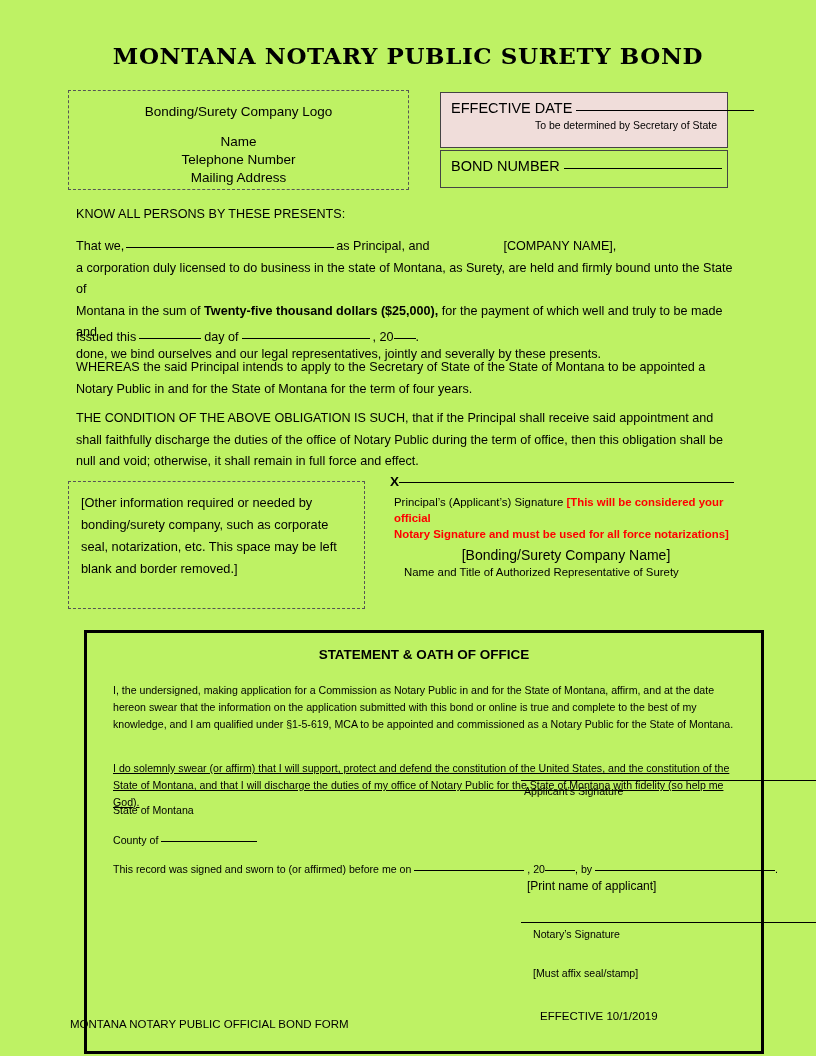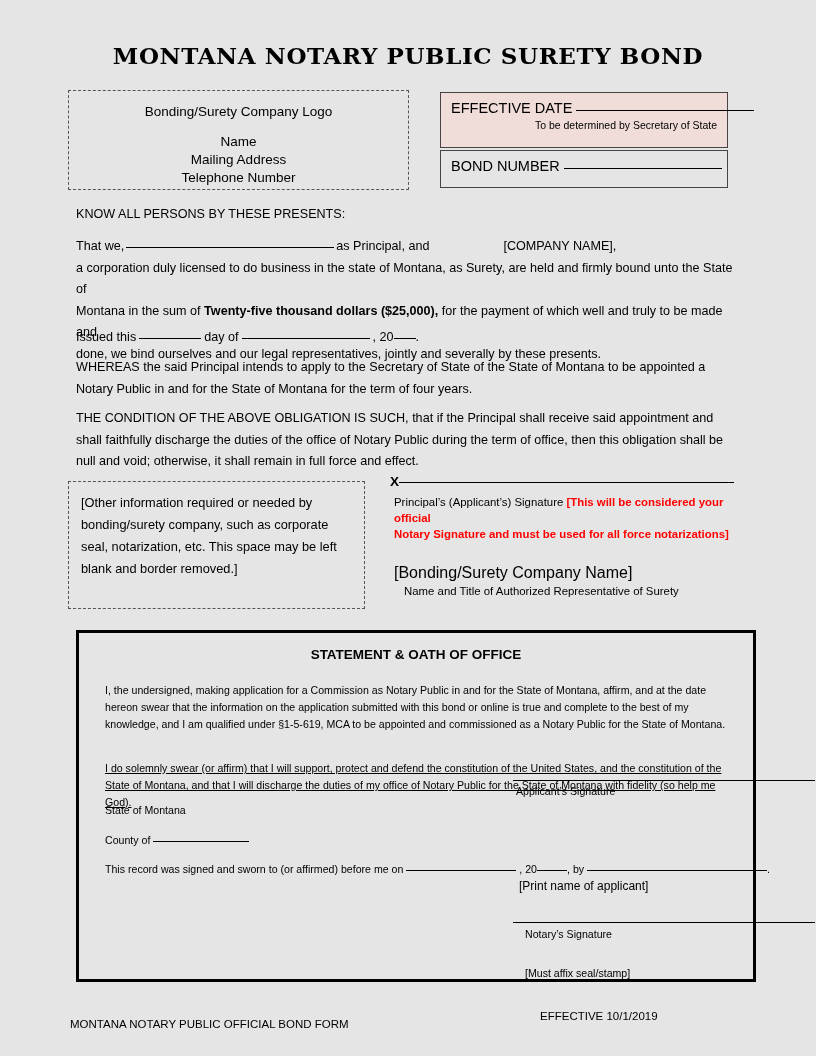--- a/index.html
+++ b/index.html
@@ -11,21 +11,21 @@
     width: 816px;
     height: 1056px;
     position: relative;
     font-family: "Liberation Sans", sans-serif;
     color: #000000;
     overflow: hidden;
   }
   .page {
     position: absolute;
     inset: 0;
-    background: #e5e5e5;
+    background: #bef264;
     padding-left: 10px;
   }
 
   
   .doc-title {
     position: absolute;
     top: 42px;
     left: 0;
     width: 816px;
     text-align: center;
@@ -159,23 +159,23 @@
     vertical-align: 3px;
   }
   .sig-caption {
     font-size: 11.4px;
     line-height: 16px;
     margin-top: 4px;
     margin-left: 4px;
   }
   .red { color: #ff0000; font-weight: bold; }
   .company-name {
-    text-align: left;
-    font-size: 16px;
-    margin-top: 22px;
+    text-align: center;
+    font-size: 14px;
+    margin-top: 5px;
     margin-left: 4px;
   }
   .by-line {
     font-size: 13.5px;
     margin-top: 17px;
     white-space: nowrap;
   }
   .by-rule {
     display: inline-block;
     border-bottom: 1.2px solid #000;
@@ -185,24 +185,24 @@
   }
   .by-caption {
     font-size: 11.4px;
     margin-top: 3px;
     margin-left: 14px;
   }
 
   
   .oath-box {
     position: absolute;
-    left: 76px;
+    left: 84px;
     top: 630px;
     width: 680px;
-    height: 352px;
+    height: 424px;
     border: 3px solid #000;
     box-sizing: border-box;
     padding: 10px 14px;
   }
   .oath-title {
     text-align: center;
     font-weight: bold;
     font-size: 13.5px;
     margin-top: 4px;
   }
@@ -320,22 +320,22 @@
 <body>
 
 <div class="page">
 
   <div class="doc-title">MONTANA NOTARY PUBLIC SURETY BOND</div>
 
   <div class="logo-box">
     <div>Bonding/Surety Company Logo</div>
     <div class="spacer"></div>
     <div>Name</div>
+    <div>Telephone Number</div>
     <div>Mailing Address</div>
-    <div>Telephone Number</div>
   </div>
 
   <div class="eff-box">
     <div class="eff-label"><span>EFFECTIVE DATE</span><span class="eff-rule"></span></div>
     <div class="eff-sub">To be determined by Secretary of State</div>
   </div>
 
   <div class="bond-box">
     <div class="bond-label"><span>BOND NUMBER</span><span class="bond-rule"></span></div>
   </div>

